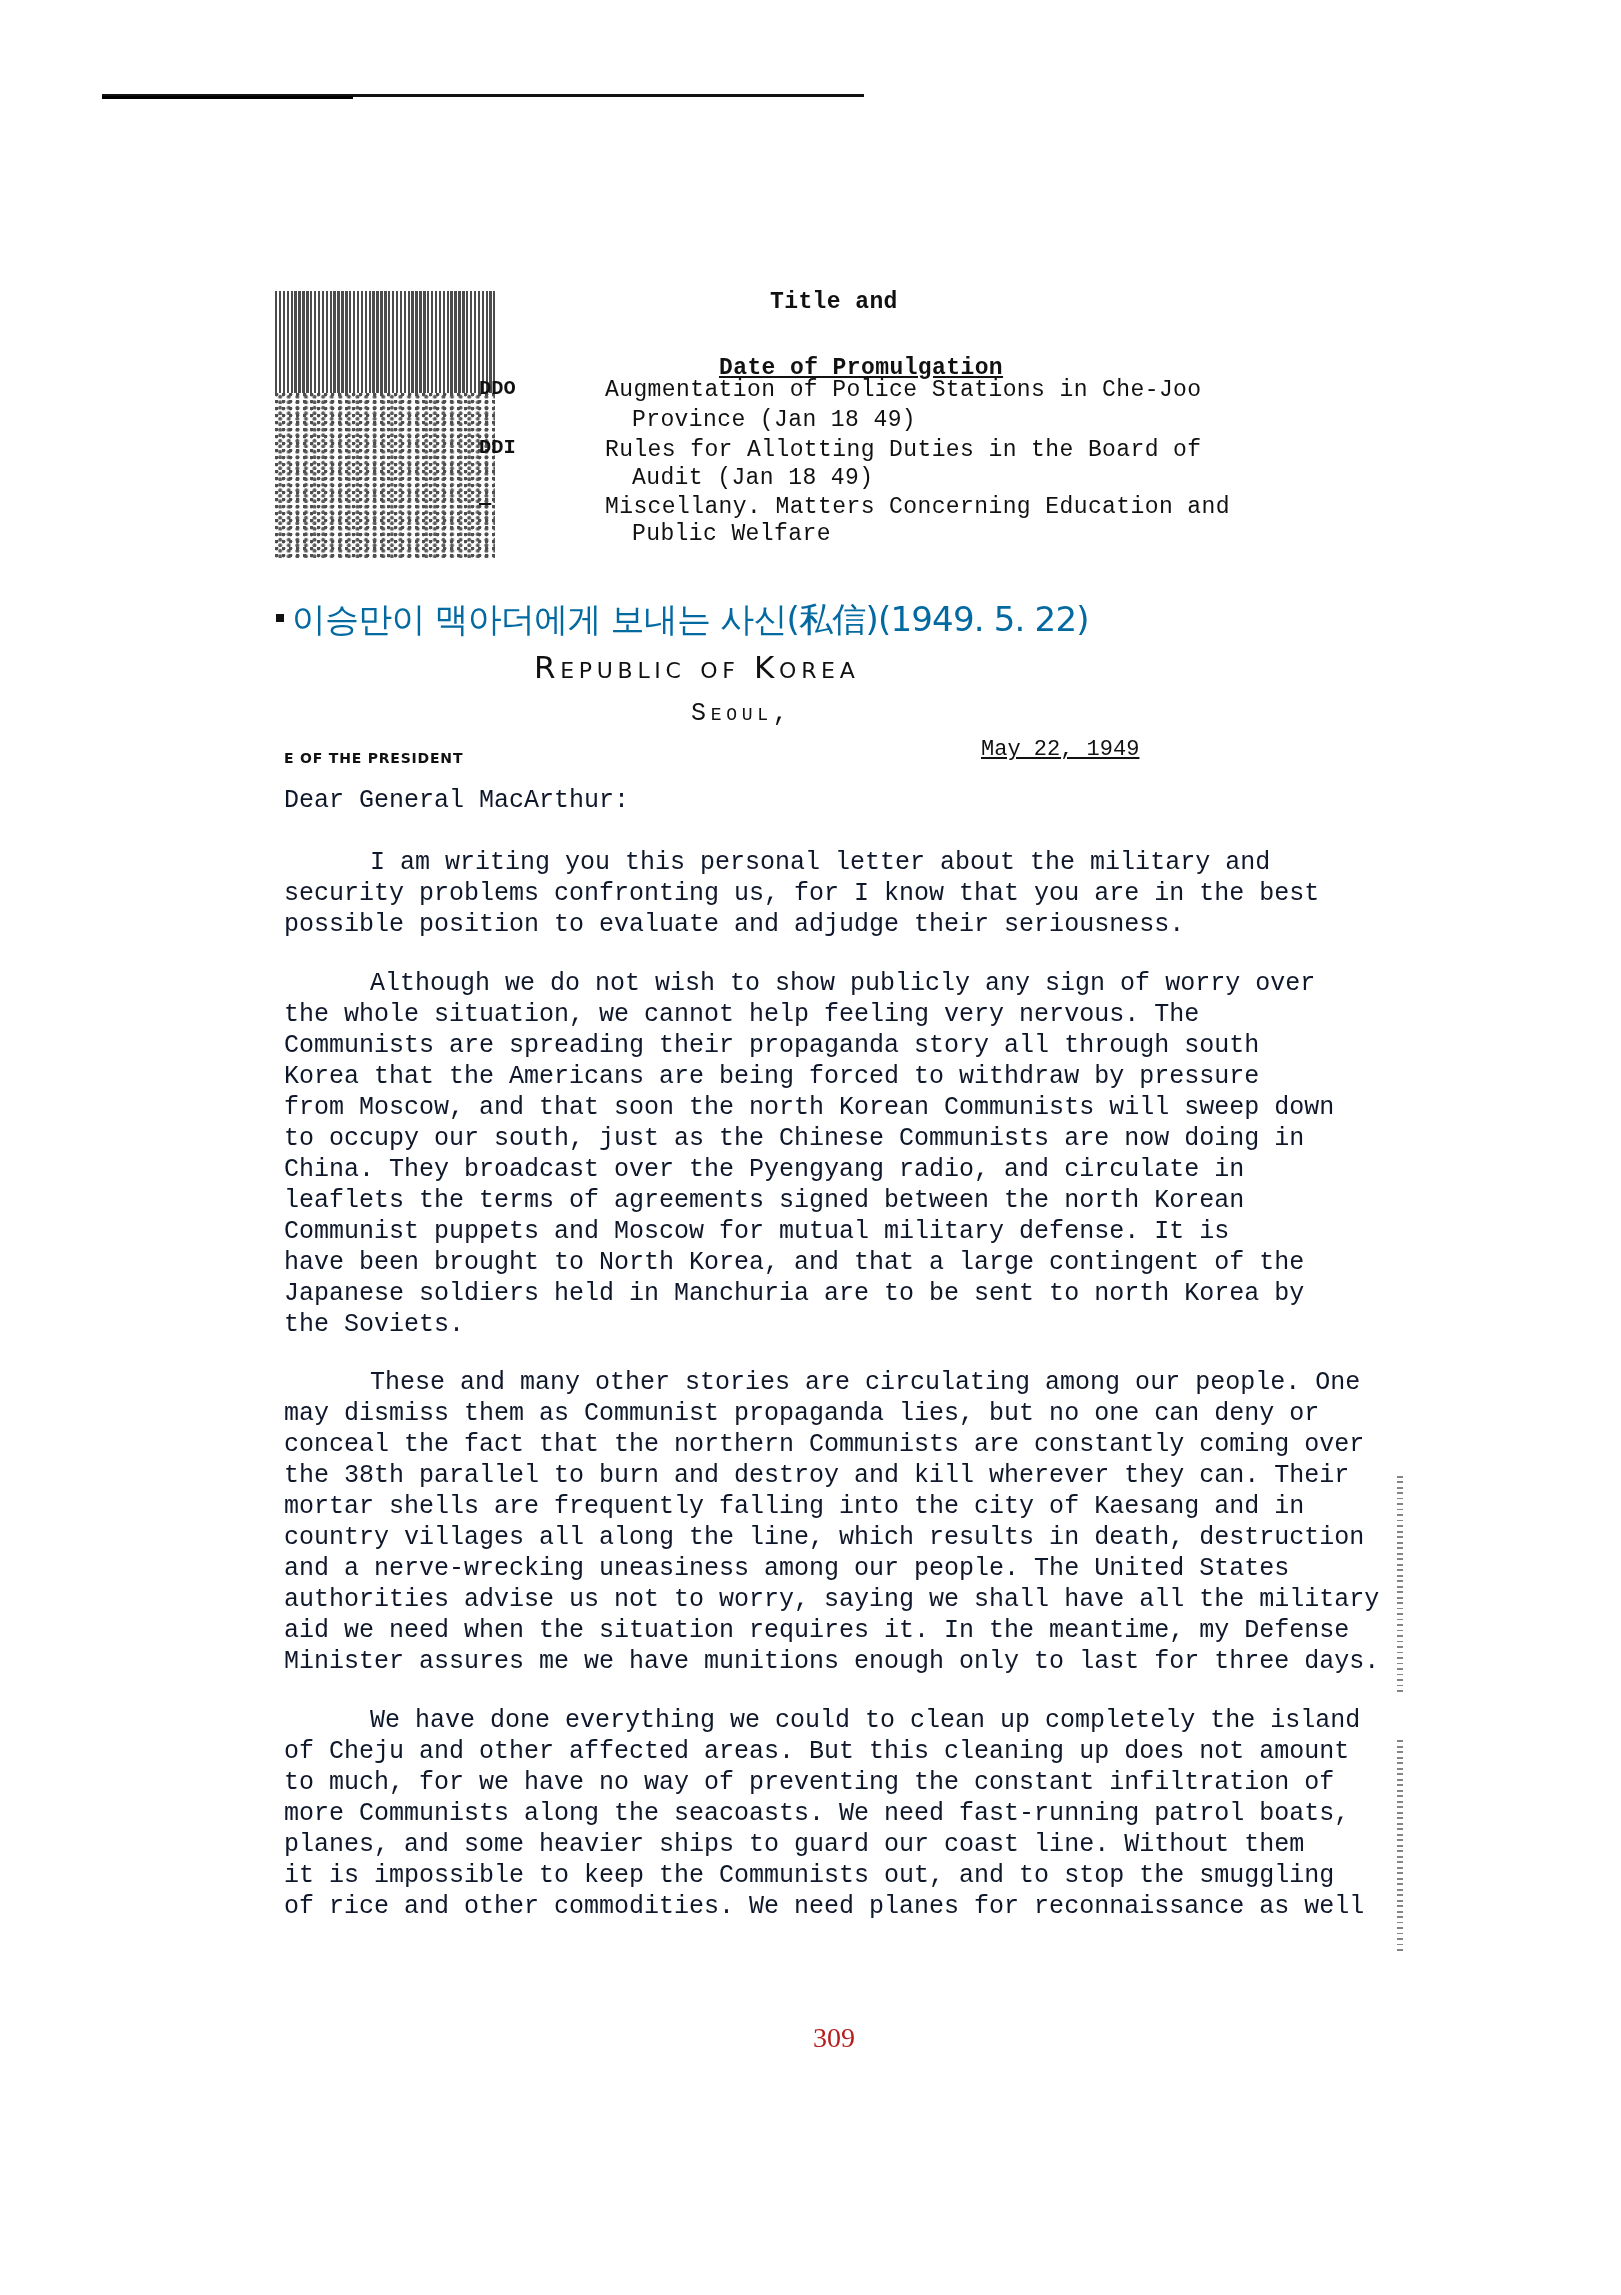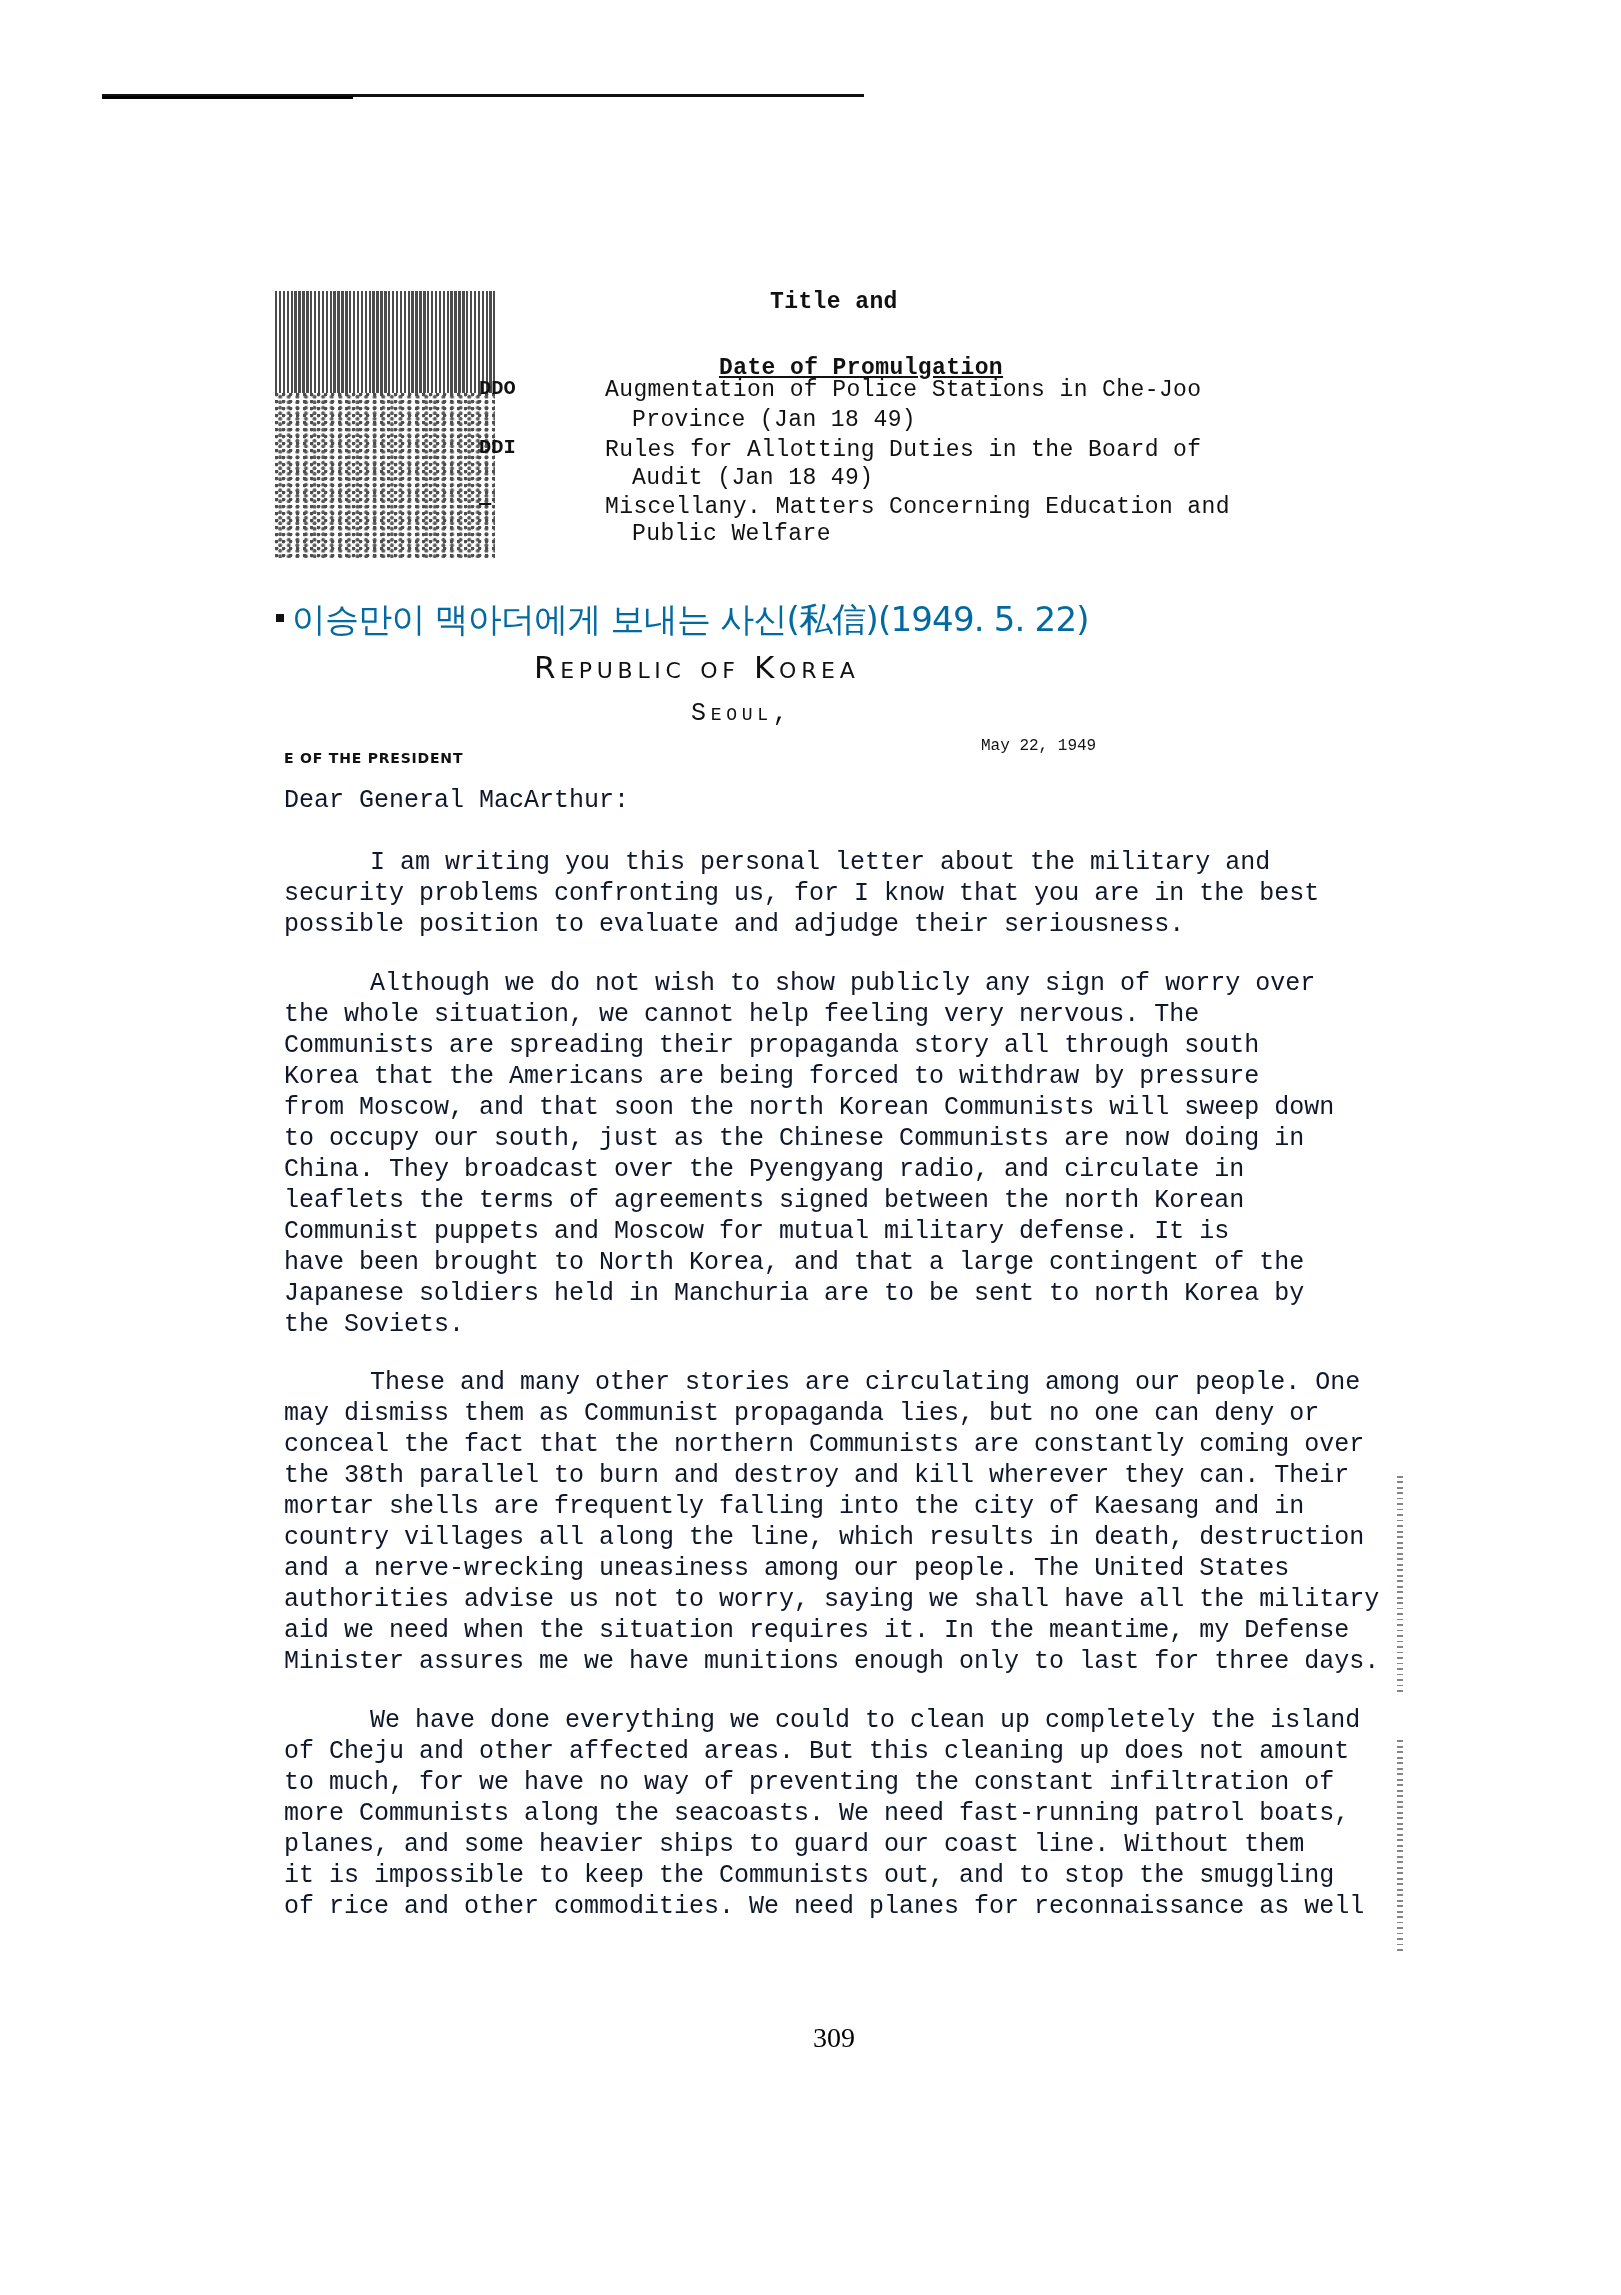--- a/index.html
+++ b/index.html
@@ -26,31 +26,31 @@
     .hdr-line.underline { text-decoration: underline; margin-top: 40px; }
 
     
     .kr-caption { position: absolute; left: 276px; top: 585px; font-family: "DejaVu Sans", sans-serif; font-size: 34px; letter-spacing: -0.8px; color: #0369a1; }
     .bullet { display: inline-block; width: 7.9px; height: 7.9px; background: #111; margin-right: 7.9px; vertical-align: middle; position: relative; top: -3.1px; }
 
     
     .letterhead-title { position: absolute; left: 534px; top: 637px; font-family: "DejaVu Sans", sans-serif; font-size: 31px; letter-spacing: 4.7px; color: #111; font-variant: small-caps; }
     .letterhead-city { position: absolute; left: 691px; top: 687px; font-family: Liberation Mono, monospace; font-size: 25px; letter-spacing: 4.7px; font-variant: small-caps; color: #111; }
     .letterhead-office { position: absolute; left: 284px; top: 738px; font-family: "DejaVu Sans", sans-serif; font-size: 14px; font-weight: bold; letter-spacing: 0.8px; color: #111; }
-    .letter-date { position: absolute; left: 981px; top: 725px; font-family: "Liberation Mono", monospace; font-size: 16px; color: #111; }
+    .letter-date { position: absolute; left: 981px; top: 725px; font-family: "Liberation Mono", monospace; font-size: 22px; color: #111; text-decoration: underline; }
 
     
     .letter { position: absolute; left: 284px; top: 773px; width: 1146px; font-family: "Liberation Mono", monospace; font-size: 25px; color: #0f172a; }
     .salutation { margin: 0 0 31px 0; white-space: nowrap; line-height: 31px; }
     .para { margin: 0; }
     .para .ln { display: block; white-space: nowrap; line-height: 31px; }
     .para .ln.indent { padding-left: 86px; }
     .gap { height: 27.5px; }
 
-    .page-number { position: absolute; left: 813px; top: 2010px; font-family: "Liberation Serif", serif; font-size: 28px; color: #000000; }
+    .page-number { position: absolute; left: 813px; top: 2010px; font-family: "Liberation Serif", serif; font-size: 28px; color: #b91c1c; }
 
     .edge-speckle { position: absolute; left: 1397px; width: 6.3px; background: repeating-linear-gradient(0deg, #333 0 1.6px, transparent 1.6px 5.5px); opacity: 0.6; }
   </style>
 </head>
 <body>
 
 <div class="page">
 
   <div class="top-rule"></div>
 

